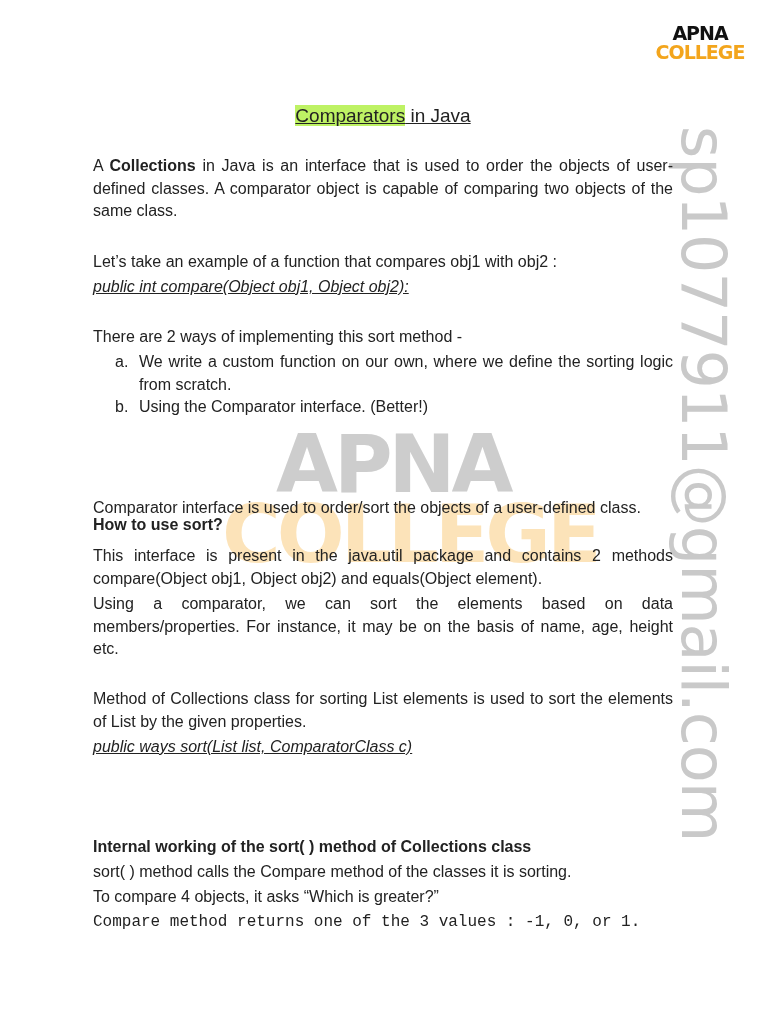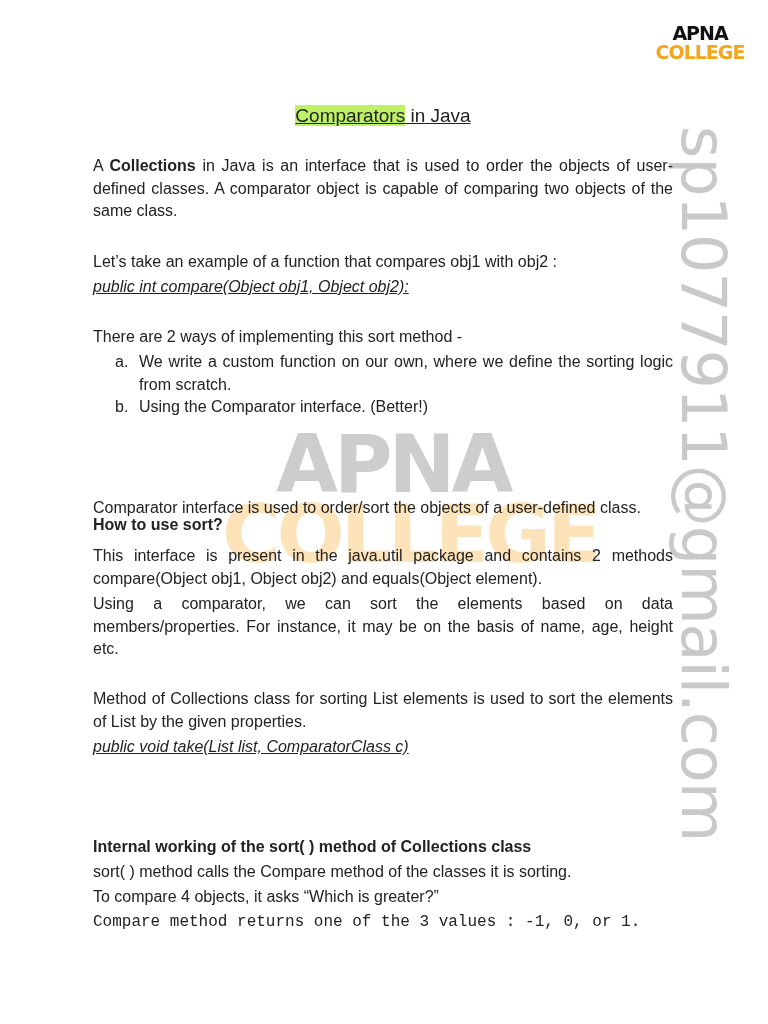--- a/index.html
+++ b/index.html
@@ -167,21 +167,21 @@
       <span class="marker">b.</span>
       <span class="txt">Using the Comparator interface. (Better!)</span>
     </div>
 
     <p class="p b" style="top:471px;margin-top:43px;">How to use sort?</p>
     <p class="p last-justify" style="top:497px;">Comparator interface is used to order/sort the objects of a user-defined class.</p>
     <p class="p last-justify" style="top:545px;">This interface is present in the java.util package and contains 2 methods compare(Object obj1, Object obj2) and equals(Object element).</p>
     <p class="p last-justify" style="top:593px;">Using a comparator, we can sort the elements based on data members/properties. For instance, it may be on the basis of name, age, height etc.</p>
 
     <p class="p last-justify" style="top:688px;">Method of Collections class for sorting List elements is used to sort the elements of List by the given properties.</p>
-    <p class="p it" style="top:736px;">public void take(List list, ComparatorClass c)</p>
+    <p class="p it" style="top:736px;">public ways sort(List list, ComparatorClass c)</p>
 
     <p class="p b" style="top:836px;">Internal working of the sort( ) method of Collections class</p>
     <p class="p" style="top:861px;">sort( ) method calls the Compare method of the classes it is sorting.</p>
     <p class="p" style="top:886px;">To compare 4 objects, it asks “Which is greater?”</p>
     <p class="p" style="top:911px;font-family:Liberation Mono, monospace;">Compare method returns one of the 3 values : -1, 0, or 1.</p>
 
   </div>
 </div>
 
 </body></html>

